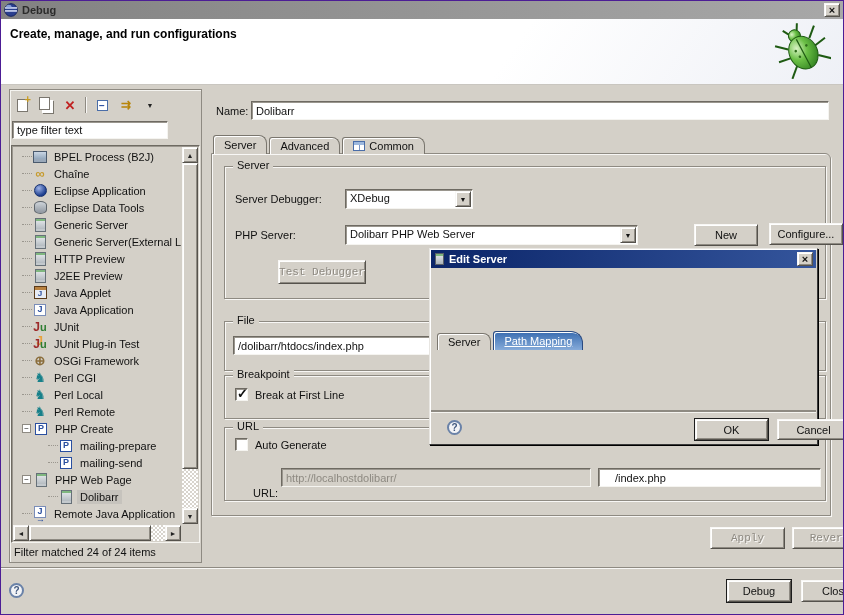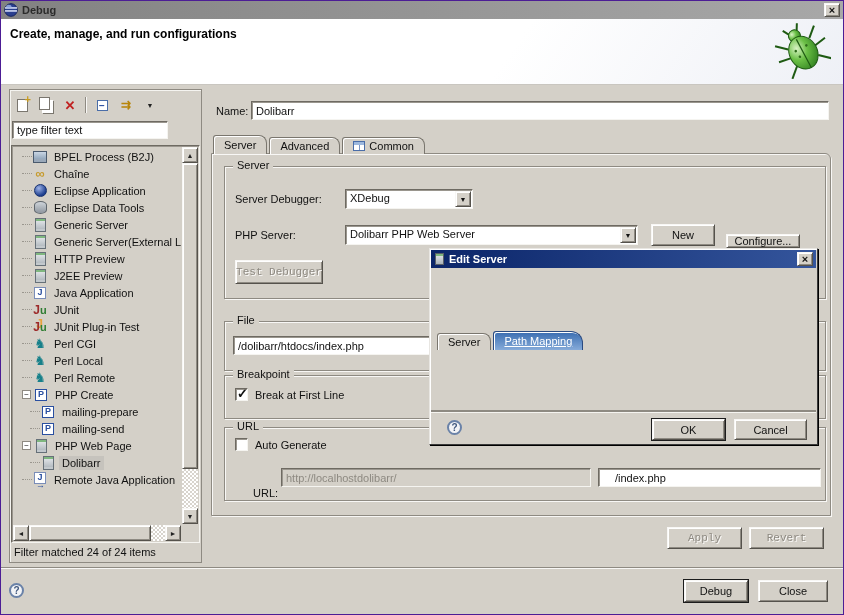--- a/index.html
+++ b/index.html
@@ -10,21 +10,21 @@
   
   .bevel-out { background:#d4d0c8; border:1px solid; border-color:#f8f7f5 #55524c #55524c #f8f7f5;
                box-shadow: inset 1px 1px 0 #ffffff, inset -1px -1px 0 #8e8a82; }
   .field { background:#fff; border:1px solid; border-color:#6e6a62 #f5f4f0 #f5f4f0 #6e6a62;
            box-shadow: inset 1px 1px 0 #9a968e; font:11px "Liberation Sans",sans-serif; padding:1px 4px; }
   input.field { outline:none; color:#111; }
   input.field:disabled { background:#d4d0c8; color:#8e8a82; }
   .btn { position:absolute; font:11px "Liberation Sans",sans-serif; background:#d4d0c8;
          border:1px solid; border-color:#f8f7f5 #55524c #55524c #f8f7f5;
          box-shadow: inset 1px 1px 0 #ffffff, inset -1px -1px 0 #8e8a82;
-         display:flex; align-items:center; justify-content:center; cursor:default; }
+         display:flex; align-items:center; justify-content:center; cursor:default;margin-left:43px; }
   .btn.default { outline:1px solid #1c1c1c; }
   .btn.disabled { color:#8e8a82; text-shadow:1px 1px 0 #fcfbfa;font-family:Liberation Mono, monospace; }
   .grp { position:absolute; border:1px solid #8e8a82;
          box-shadow: inset 1px 1px 0 #f8f7f5, 1px 1px 0 #f8f7f5; }
   .grp > .legend { position:absolute; top:-8px; left:8px; background:#d4d0c8; padding:0 4px; }
   .cb { width:13px; height:13px; background:#fff; border:1px solid; border-color:#6e6a62 #f5f4f0 #f5f4f0 #6e6a62;
         box-shadow: inset 1px 1px 0 #9a968e; display:inline-block; position:relative; flex:none; }
   .cb.checked::after { content:"✓"; position:absolute; left:1px; top:-3px; font-weight:bold; font-size:13px; color:#111; }
   .combo { position:absolute; background:#fff; border:1px solid; border-color:#6e6a62 #f5f4f0 #f5f4f0 #6e6a62;
            box-shadow: inset 1px 1px 0 #9a968e; }
@@ -64,21 +64,21 @@
   .caret { font-size:7px; color:#222; }
   #filterbox { position:absolute; left:2px; top:31px; width:156px; height:18px; }
   #treebox { position:absolute; left:1px; top:55px; width:189px; height:398px; background:#d4d0c8;
              border:1px solid; border-color:#6e6a62 #f5f4f0 #f5f4f0 #6e6a62; box-shadow: inset 1px 1px 0 #9a968e;
              overflow:hidden; }
   #treerows { position:absolute; left:2px; top:2px; right:18px; bottom:18px; overflow:hidden; }
   .tree-row { height:17px; display:flex; align-items:center; white-space:nowrap; padding-left:8px; }
   .tree-row .stub { width:10px; border-top:1px dotted #9a968e; flex:none; }
   .tree-row .expander { width:9px; height:9px; background:#fff; border:1px solid #8e8a82; flex:none;
                         font-size:8px; line-height:7px; text-align:center; color:#222; margin-right:2px; }
-  .tree-row.child { padding-left:16px; }
+  .tree-row.child { padding-left:34px; }
   .tree-label { padding:1px 3px; }
   .tree-row.sel .tree-label { background:#c6c3bd; }
   
   .ic { width:16px; height:14px; display:inline-flex; align-items:center; justify-content:center;
         font-size:10px; flex:none; margin-right:3px; position:relative; }
   .ic-bpel::before { content:""; width:12px; height:10px; background:linear-gradient(#c9d6e4,#7d94ac);
                      border:1px solid #4a5a6d; box-shadow:inset 0 -3px 0 #9aa9ba; }
   .ic-chain::before { content:"∞"; color:#c69b2e; font-weight:bold; font-size:13px; }
   .ic-eclipse::before { content:""; width:11px; height:11px; border-radius:50%; border:1px solid #16306e;
                         background:radial-gradient(circle at 35% 30%, #9fb4e8, #1e3f8f 70%); }
@@ -274,32 +274,42 @@
             <span class="ic ic-server"></span>
             <span class="tree-label">HTTP Preview</span>
           </div>
           <div class="tree-row">
             <span class="stub"></span>
             <span class="ic ic-server"></span>
             <span class="tree-label">J2EE Preview</span>
           </div>
           <div class="tree-row">
             <span class="stub"></span>
+            <span class="ic ic-applet"></span>
+            <span class="tree-label">Java Applet</span>
+          </div>
+          <div class="tree-row">
+            <span class="stub"></span>
             <span class="ic ic-java"></span>
             <span class="tree-label">Java Application</span>
           </div>
           <div class="tree-row">
             <span class="stub"></span>
             <span class="ic ic-junit"></span>
             <span class="tree-label">JUnit</span>
           </div>
           <div class="tree-row">
             <span class="stub"></span>
             <span class="ic ic-junit-plugin"></span>
             <span class="tree-label">JUnit Plug-in Test</span>
+          </div>
+          <div class="tree-row">
+            <span class="stub"></span>
+            <span class="ic ic-osgi"></span>
+            <span class="tree-label">OSGi Framework</span>
           </div>
           <div class="tree-row">
             <span class="stub"></span>
             <span class="ic ic-perl"></span>
             <span class="tree-label">Perl CGI</span>
           </div>
           <div class="tree-row">
             <span class="stub"></span>
             <span class="ic ic-perl"></span>
             <span class="tree-label">Perl Local</span>
@@ -378,21 +388,21 @@
       <div class="combo" style="left:120px; top:22px; width:128px; height:20px;">
         <span class="val">XDebug</span>
         <span class="dd">▼</span>
       </div>
       <div class="rowlabel" style="left:10px; top:62px;">PHP Server:</div>
       <div class="combo" style="left:120px; top:58px; width:293px; height:20px;">
         <span class="val">Dolibarr PHP Web Server</span>
         <span class="dd">▼</span>
       </div>
       <div class="btn" style="left:426px; top:57px; width:64px; height:22px;">New</div>
-      <div class="btn" style="left:501px; top:67px; width:74px; height:14px;">Configure...</div>
+      <div class="btn" style="left:501px; top:56px; width:74px; height:22px;">Configure...</div>
       <div class="btn disabled" style="left:10px; top:93px; width:88px; height:24px;">Test Debugger</div>
     </div>
 
     <div class="grp" style="left:12px; top:167px; width:602px; height:50px;">
       <span class="legend">File</span>
       <input class="field" style="position: absolute; left: 8px; top: 14px; width: 570px; height: 19px;" value="/dolibarr/htdocs/index.php">
     </div>
 
     <div class="grp" style="left:12px; top:221px; width:602px; height:44px;">
       <span class="legend">Breakpoint</span>

